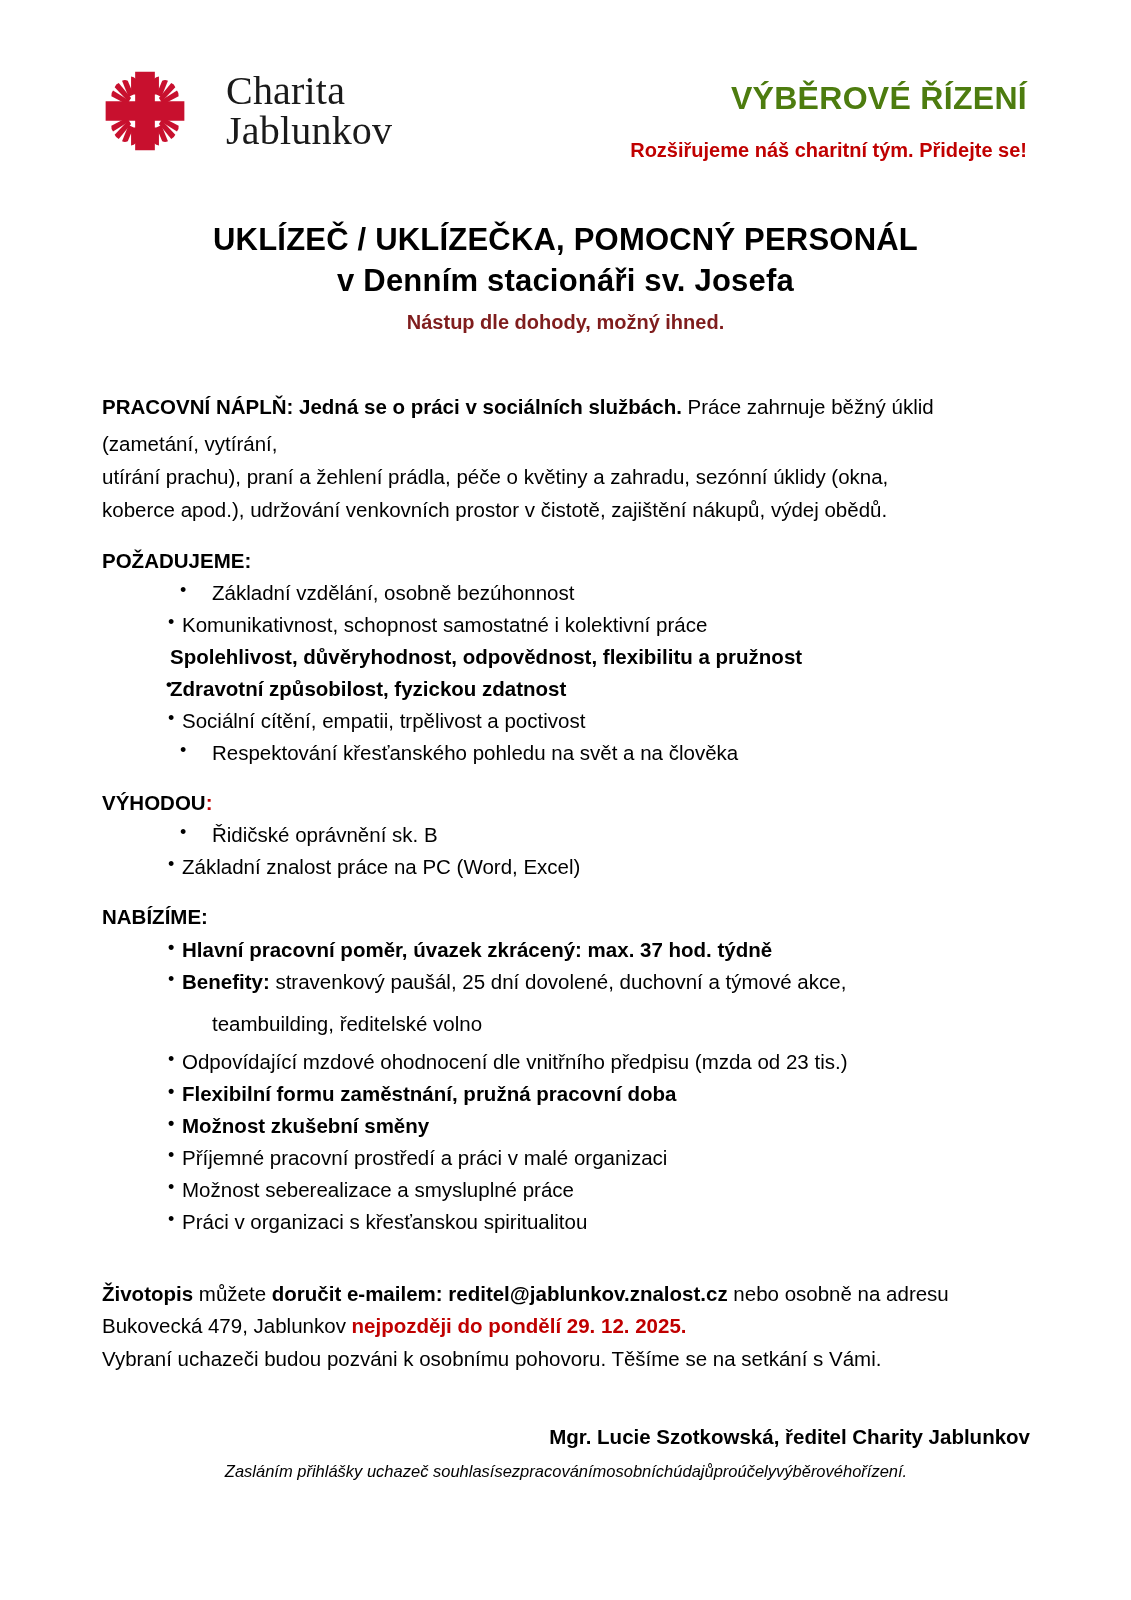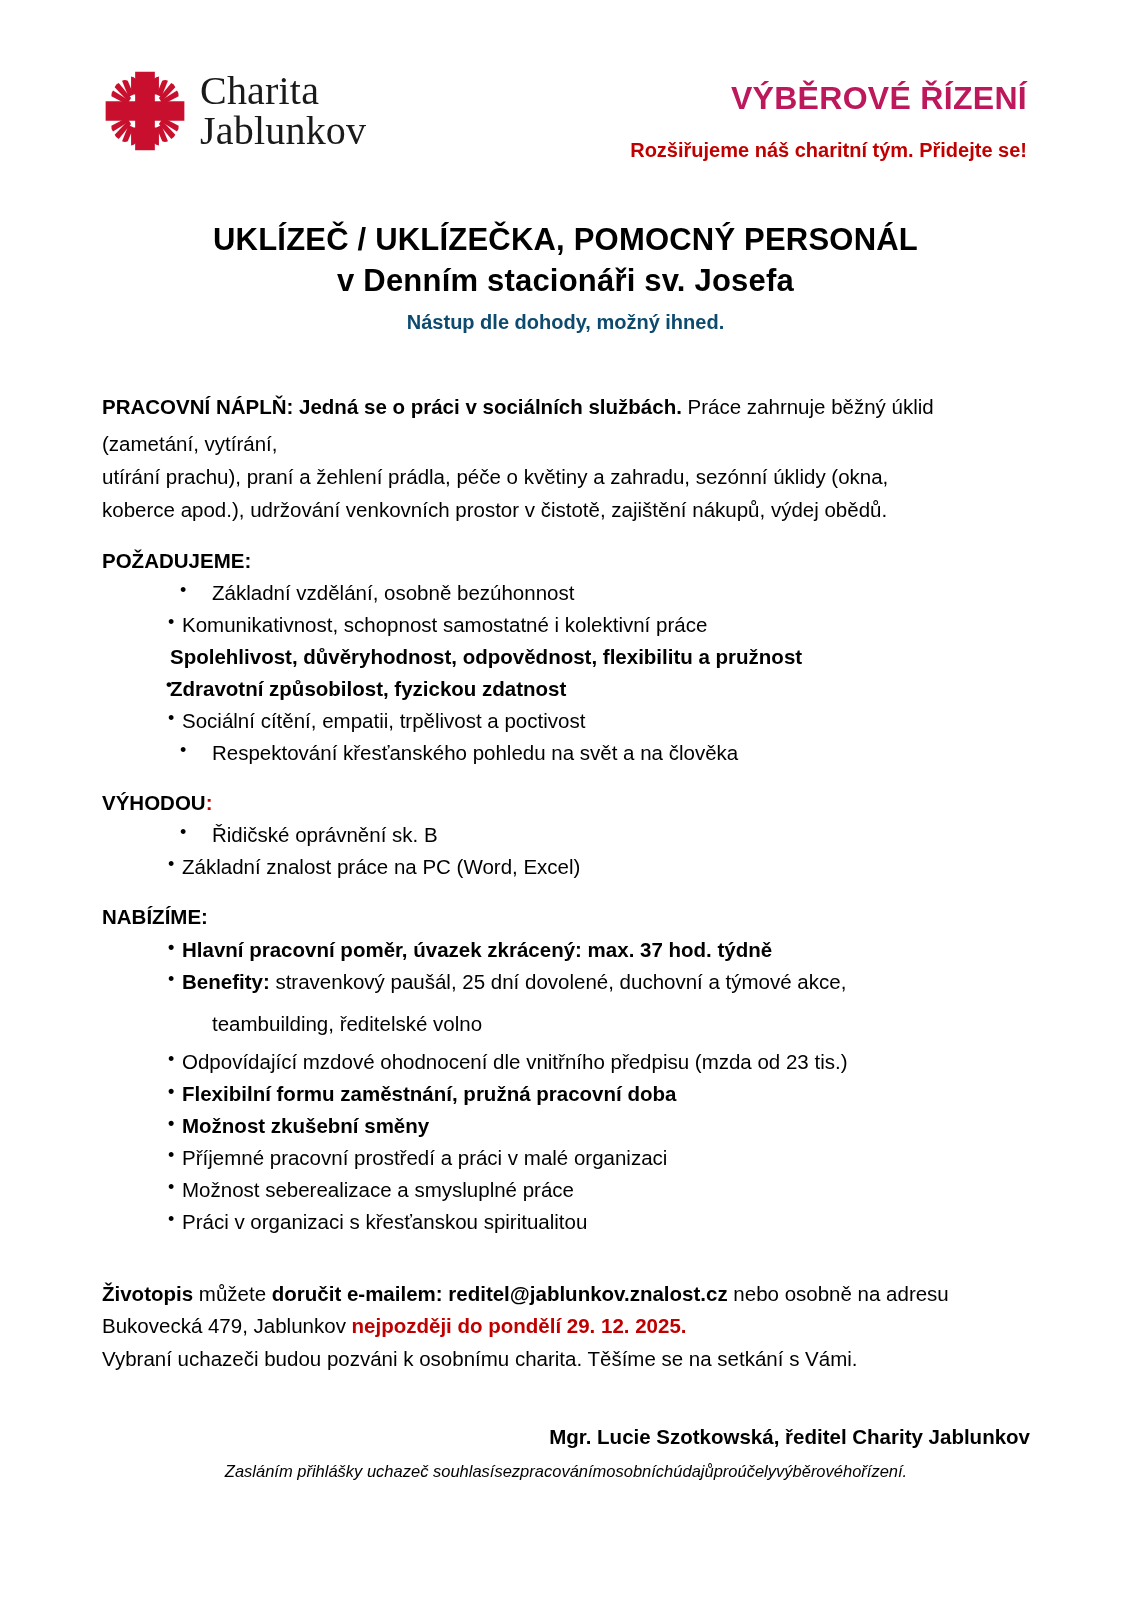--- a/index.html
+++ b/index.html
@@ -29,20 +29,21 @@
     top: 62px;
     width: 1131px;
     height: 120px;
   }
   .logo-block {
     position: absolute;
     left: 104px;
     top: 8px;
     display: flex;
     align-items: center;
+    gap: 26px;
   }
   .logo-mark {
     width: 82px;
     height: 82px;
     flex: 0 0 82px;
   }
   .logo-words {
     margin-left: 14px;
     font-family: "Liberation Serif", serif;
     line-height: 0.99;
@@ -61,21 +62,21 @@
     position: absolute;
     right: 104px;
     top: 18px;
     text-align: right;
     width: 470px;
   }
   .header-title {
     font-size: 32px;
     font-weight: bold;
     letter-spacing: 0.3px;
-    color: #be185d;
+    color: #4d7c0f;
     white-space: nowrap;
   }
   .header-sub {
     margin-top: 22px;
     font-size: 20px;
     font-weight: bold;
     color: #C00000;
     white-space: nowrap;
   }
 
@@ -97,21 +98,21 @@
     font-size: 31px;
     font-weight: bold;
     letter-spacing: 0.2px;
     line-height: 1.18;
     margin-top: 4px;
   }
   .job-start {
     margin-top: 12px;
     font-size: 20px;
     font-weight: bold;
-    color: #0c4a6e;
+    color: #7f1d1d;
   }
 
   
   .body-area {
     position: absolute;
     left: 102px;
     top: 388px;
     width: 928px;
     font-size: 20.5px;
     line-height: 1.0;
@@ -324,19 +325,19 @@
         <li class="tight"><span>Příjemné pracovní prostředí a práci v malé organizaci</span></li>
         <li class="tight"><span>Možnost seberealizace a smysluplné práce</span></li>
         <li class="tight"><span>Práci v organizaci s křesťanskou spiritualitou</span></li>
       </ul>
 
   </div>
 
   <div class="contact">
     <div><b>Životopis</b><span> můžete </span><b>doručit e-mailem: reditel@jablunkov.znalost.cz</b><span> nebo osobně na adresu</span></div>
     <div><span>Bukovecká 479, Jablunkov </span><span class="red">nejpozději do pondělí 29. 12. 2025.</span></div>
-    <div>Vybraní uchazeči budou pozváni k osobnímu charita. Těšíme se na setkání s Vámi.</div>
+    <div>Vybraní uchazeči budou pozváni k osobnímu pohovoru. Těšíme se na setkání s Vámi.</div>
   </div>
 
   <div class="signature">Mgr. Lucie Szotkowská, ředitel Charity Jablunkov</div>
   <div class="footnote">Zasláním přihlášky uchazeč souhlasísezpracovánímosobníchúdajůproúčelyvýběrovéhořízení.</div>
 
 </div>
 
 </body></html>

